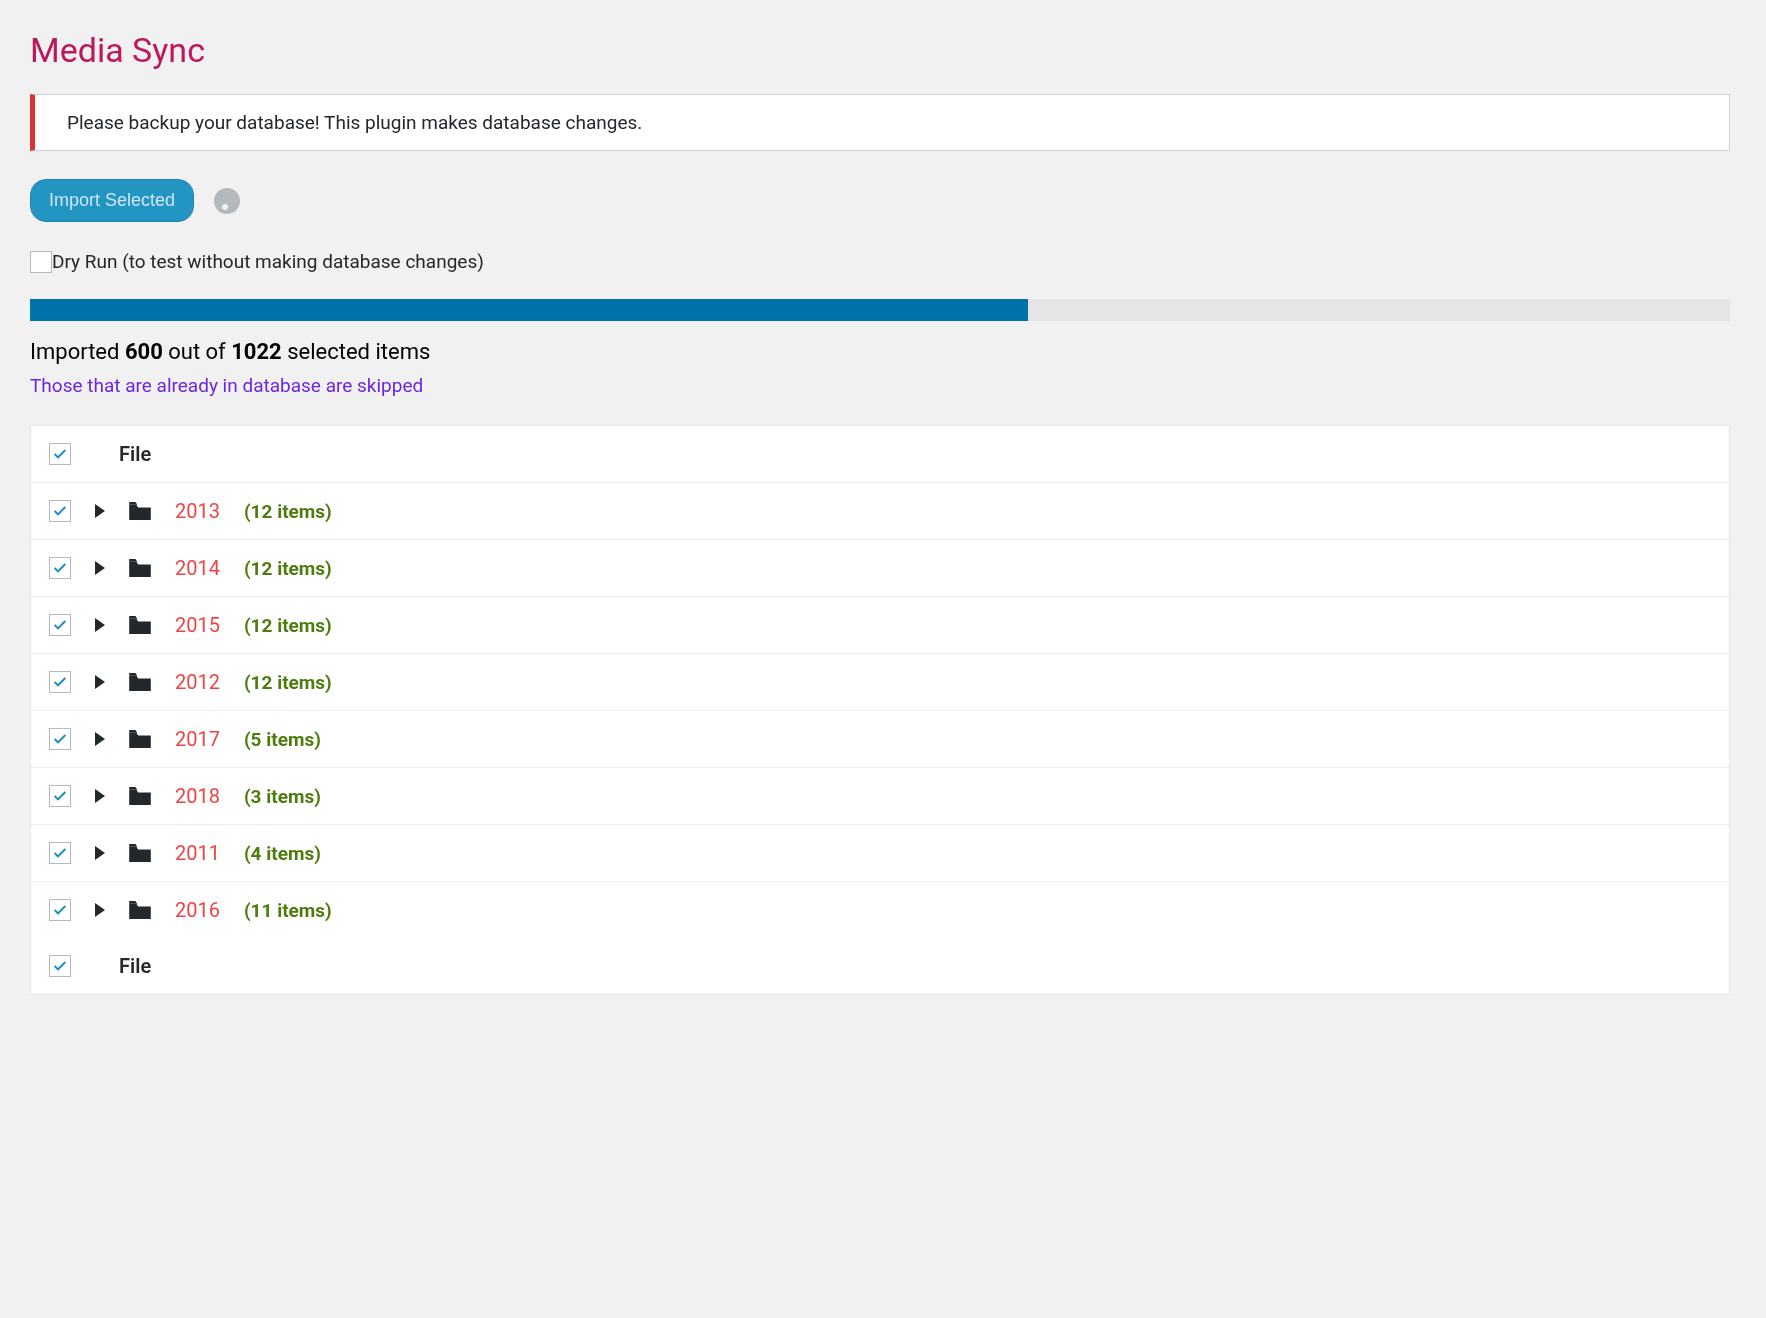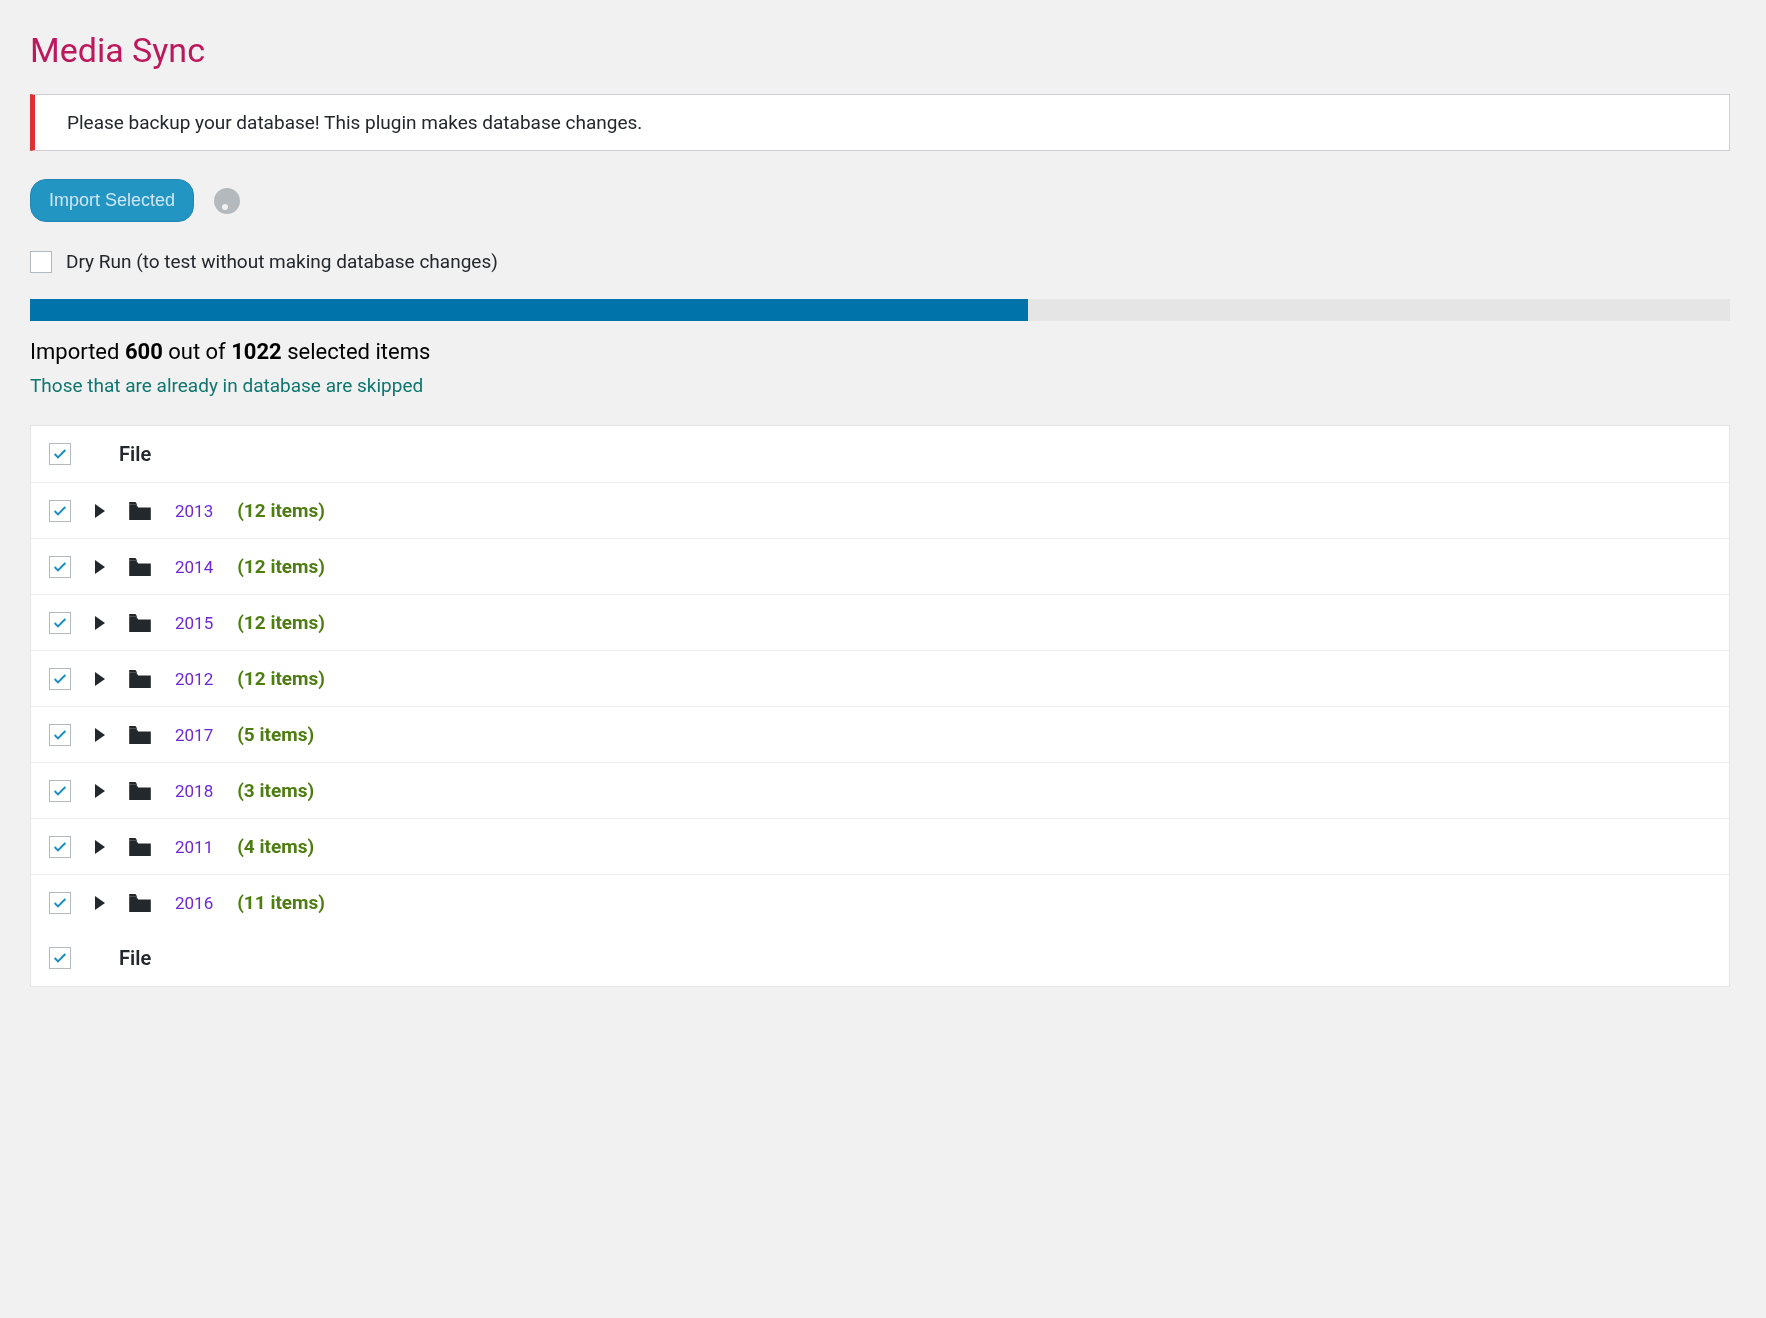--- a/index.html
+++ b/index.html
@@ -33,49 +33,49 @@
   }
   .spinner {
     width: 26px; height: 26px; border-radius: 50%;
     background: #b4b9be;
     position: relative;
   }
   .spinner::after {
     content: ""; position: absolute; width: 6px; height: 6px;
     background: #f1f1f1; border-radius: 50%; bottom: 4px; left: 8px;
   }
-  .dryrun-row { display: flex; align-items: center; gap: 14px; margin-bottom: 26px; font-size: 19px; }
+  .dryrun-row { display: flex; align-items: center; margin-bottom: 26px; font-size: 19px; }
   .cbox {
     width: 22px; height: 22px; border: 1px solid #b4b9be; background: #fff;
     display: inline-flex; align-items: center; justify-content: center;
     cursor: pointer; flex-shrink: 0;
   }
   .cbox.checked svg { display: block; }
   .cbox svg { display: none; width: 16px; height: 16px; }
   .progress-track {
     width: 100%; height: 22px; background: #e5e5e5; margin-bottom: 18px;
   }
   .progress-fill { height: 100%; background: #0073aa; }
   .status-line { font-size: 22px; color: #000000; margin-bottom: 10px; }
   .status-line b { font-weight: 700; }
-  .skip-line { font-size: 19px; color: #0f766e; margin-bottom: 28px; }
+  .skip-line { font-size: 19px; color: #6d28d9; margin-bottom: 28px; }
   .file-table {
     background: #fff; border: 1px solid #e5e5e5;
   }
   .ft-row {
     display: flex; align-items: center; padding: 16px 18px;
     border-bottom: 1px solid #eee; gap: 24px;
   }
   .ft-row:last-child { border-bottom: none; }
   .ft-header { font-size: 20px; font-weight: 600; }
   .ft-footer { font-size: 20px; font-weight: 600; }
   .expand-icon { width: 0; height: 0; border-left: 10px solid #23282d; border-top: 7px solid transparent; border-bottom: 7px solid transparent; flex-shrink: 0; cursor: pointer; }
   .folder-icon { width: 22px; height: 18px; position: relative; flex-shrink: 0; }
   .folder-icon svg { width: 22px; height: 18px; display: block; }
-  .folder-name { font-size: 17px; color: #6d28d9; }
+  .folder-name { font-size: 20px; color: #ef4444; }
   .item-count { font-size: 19px; color: #4d7c0f; font-weight: bold; }
   .cell-spacer { width: 0; }
 </style>
 </head>
 <body>
 
 <div class="wrap">
 
   <h1 class="page-title">Media Sync</h1>
 

